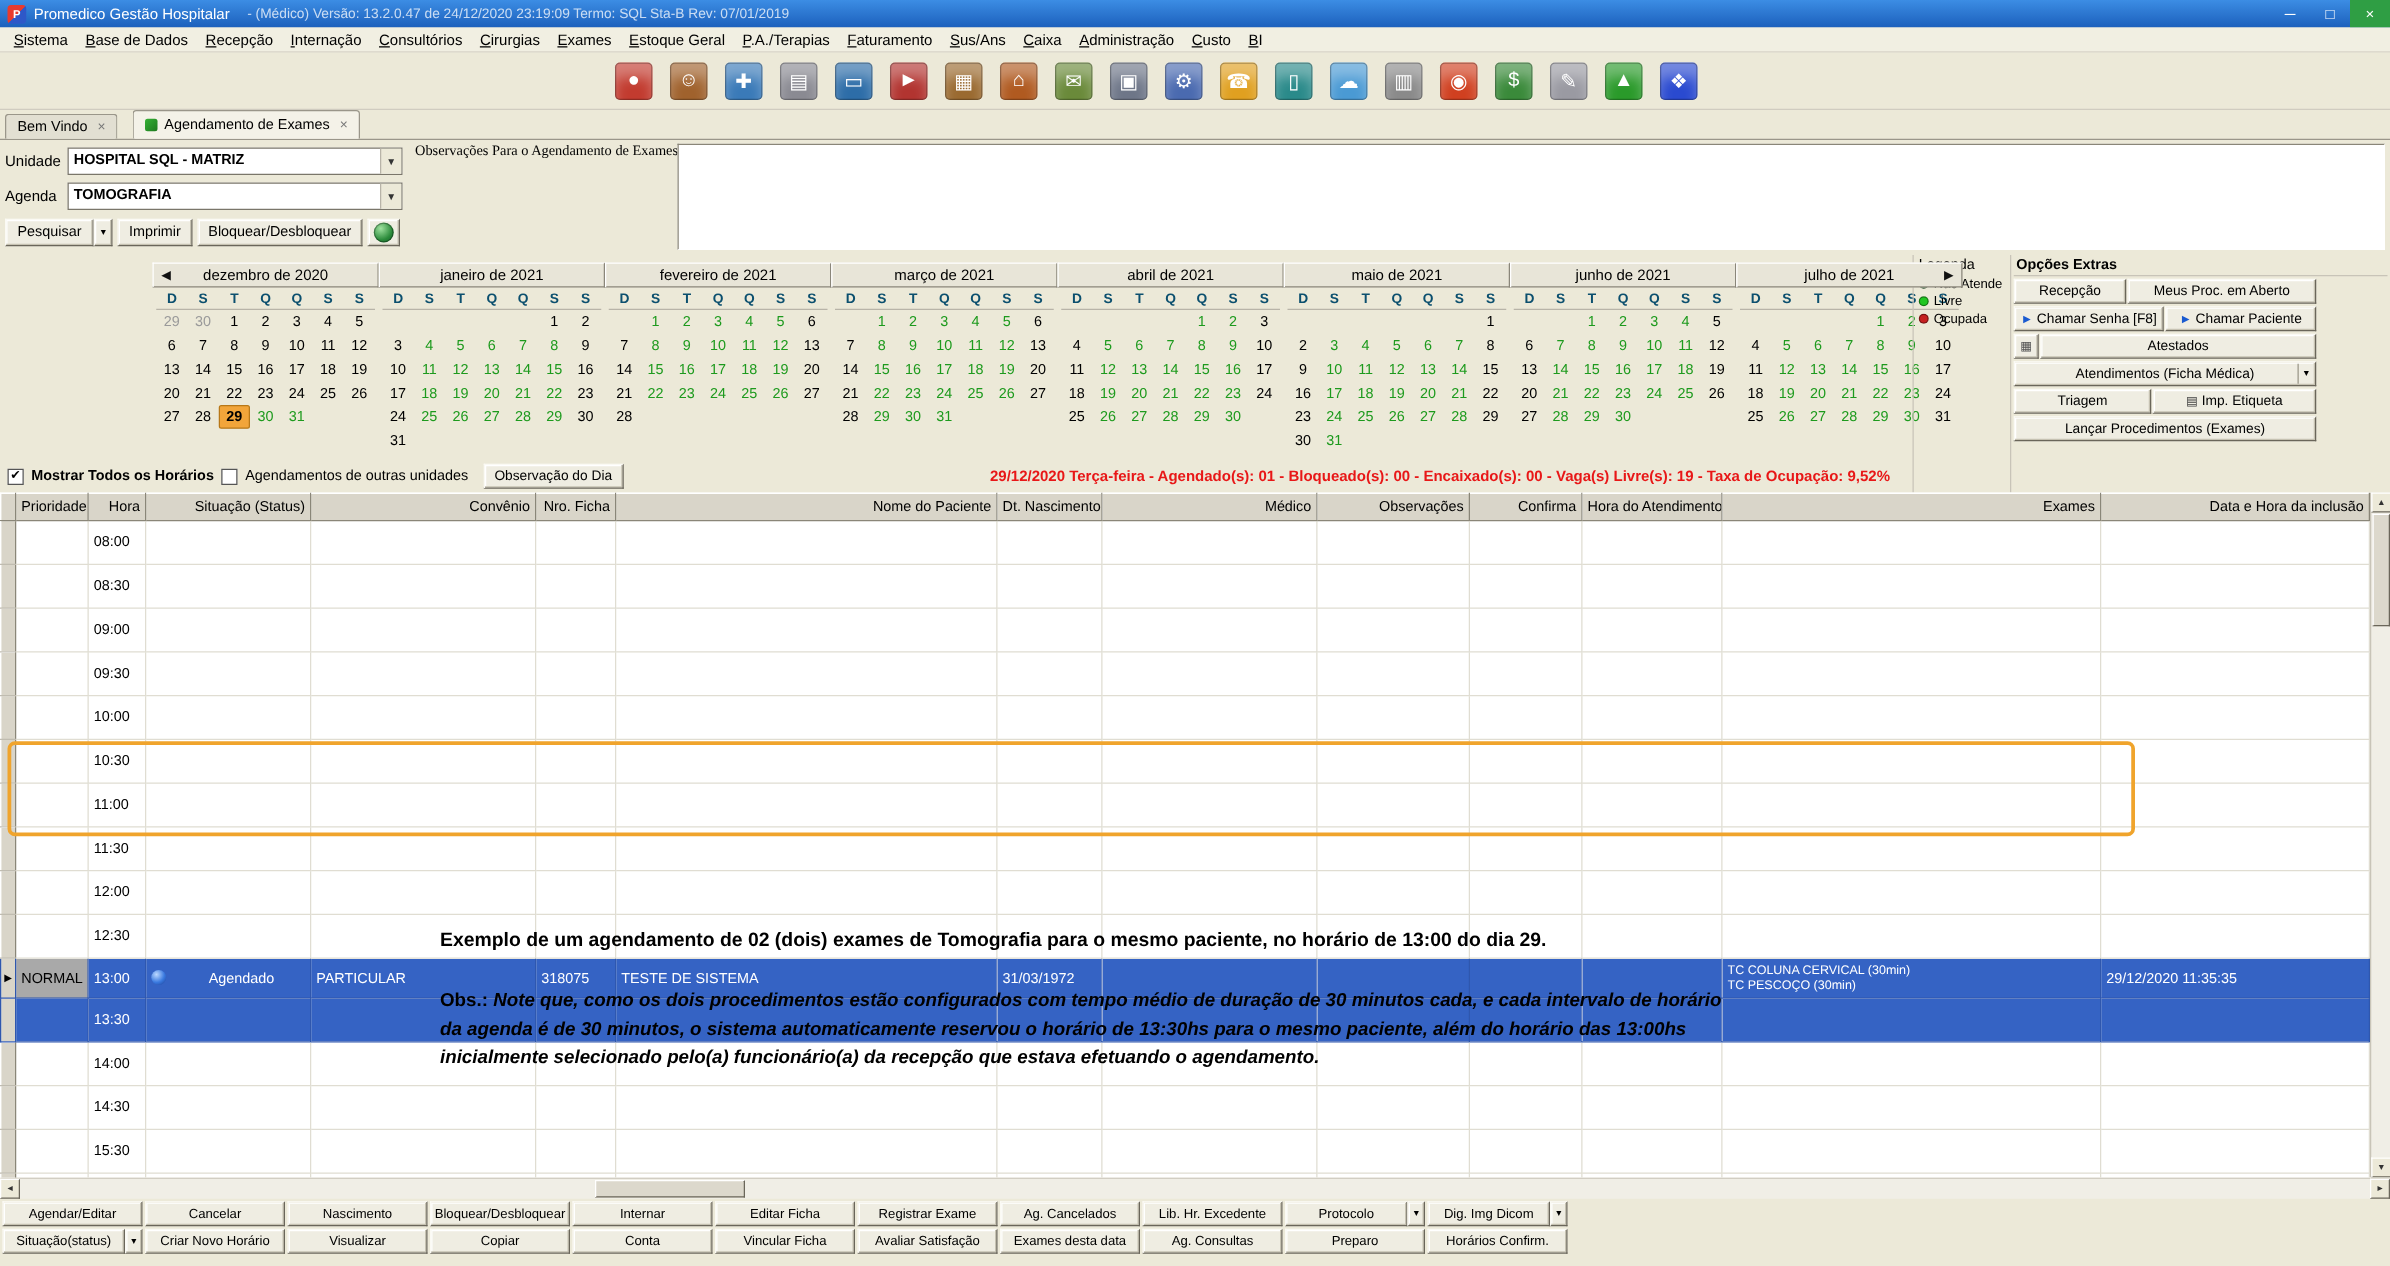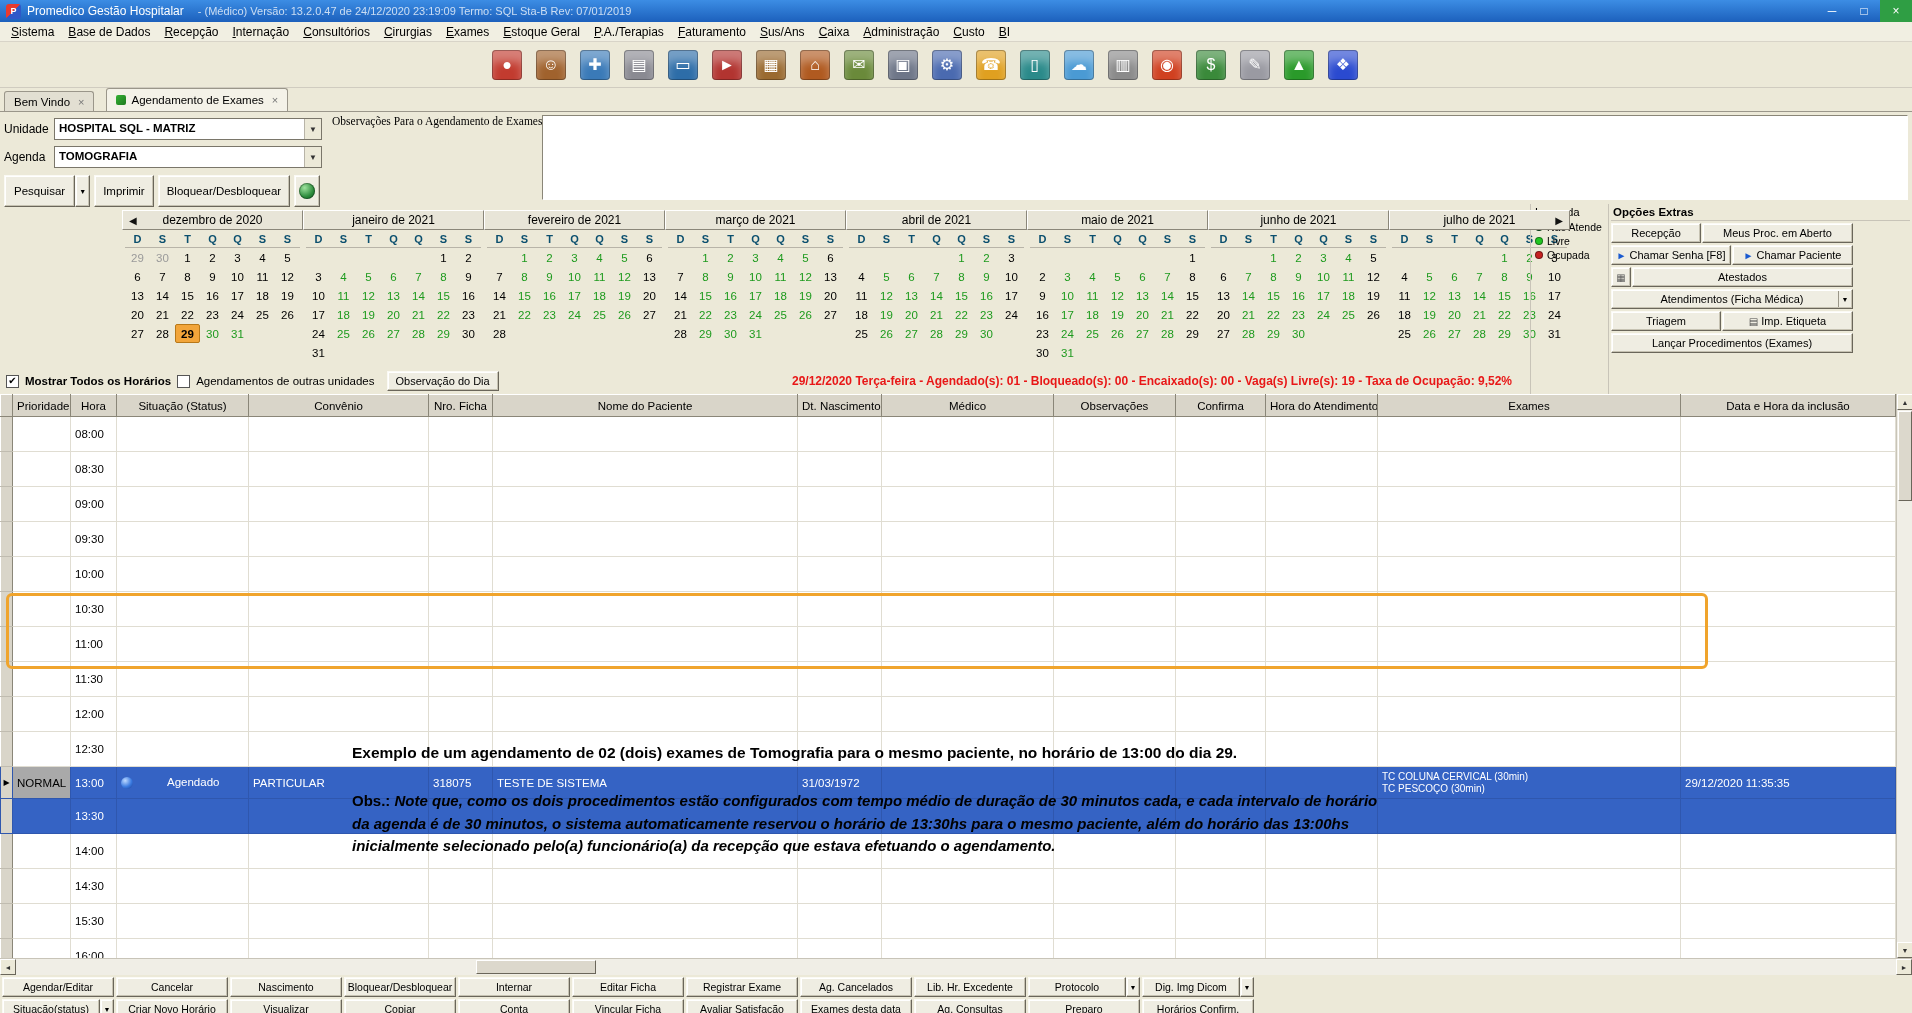--- a/index.html
+++ b/index.html
@@ -33,21 +33,21 @@
   .tab-ico{width:10px;height:10px;background:linear-gradient(135deg,#35b135,#1e7a1e);border-radius:2px;}
 
   
   .form-region{height:92px;flex:0 0 auto;display:flex;gap:8px;padding:3px 4px 4px 4px;}
   .form-left{width:318px;flex:0 0 auto;display:flex;flex-direction:column;gap:6px;padding-top:3px;}
   .field-row{display:flex;align-items:center;gap:4px;}
   .field-row label{width:46px;font-size:12px;}
   .combo{flex:1;height:22px;display:flex;border:1px solid #7a766a;background:#fff;}
   .combo-text{flex:1;padding:3px 4px;font-weight:bold;font-size:11.5px;white-space:nowrap;overflow:hidden;}
   .combo-btn{width:17px;background:#ece9d8;border-left:1px solid #b8b4a8;display:flex;align-items:center;justify-content:center;font-size:8px;color:#333;}
-  .b3{height:32px;background:#efede2;border:1px solid;border-color:#fbfaf4 #6a665a #6a665a #fbfaf4;box-shadow:inset -1px -1px 0 #c6c2b2, inset 1px 1px 0 #fff;display:inline-flex;align-items:center;justify-content:center;font-size:11.5px;padding:0 8px;white-space:nowrap;overflow:hidden;}
+  .b3{height:22px;background:#efede2;border:1px solid;border-color:#fbfaf4 #6a665a #6a665a #fbfaf4;box-shadow:inset -1px -1px 0 #c6c2b2, inset 1px 1px 0 #fff;display:inline-flex;align-items:center;justify-content:center;font-size:11.5px;padding:0 8px;white-space:nowrap;overflow:hidden;}
   .btn-row{display:flex;gap:4px;margin-top:1px;}
   .split{display:flex;}
   .split .b3:first-child{padding:0 9px;}
   .split .arrow{width:15px;padding:0;font-size:7px;}
   .globe-btn{width:26px;padding:0;}
   .globe-ico{width:16px;height:16px;border-radius:50%;background:radial-gradient(circle at 35% 30%,#9fe29f,#2a8a3a 60%,#155a2a);box-shadow:inset 0 0 0 1px rgba(0,0,0,.3);}
   .obs-col{flex:1;display:flex;flex-direction:row;min-width:0;font-family:Liberation Serif, serif;}
   .obs-label{font-size:11.5px;padding:0 0 2px 2px;}
   .obs-box{flex:1;background:#fff;border:1px solid;border-color:#8a8678 #fff #fff #8a8678;}
 
@@ -84,21 +84,21 @@
   .extras-box{flex:1;padding:1px 2px;min-width:0;}
   .extras-title{font-size:11.5px;font-weight:bold;padding:1px 2px 2px 2px;border-bottom:1px solid #c8c4b8;margin-bottom:2px;}
   .extras-row{display:flex;gap:1px;margin-bottom:2px;}
   .xbtn{height:20px;font-size:11px;padding:0 2px;gap:3px;position:relative;flex:0 0 auto;}
   .xbtn .ico{font-size:10px;}
   .xbtn .drop{position:absolute;right:1px;top:1px;bottom:1px;width:13px;display:flex;align-items:center;justify-content:center;font-size:7px;border-left:1px solid #9a9688;}
 
   
   .table-region{flex:1;position:relative;display:flex;background:#fff;overflow:hidden;}
   table.sched{border-collapse:collapse;table-layout:fixed;width:1895px;flex:0 0 auto;align-self:flex-start;}
-  .sched th{height:22px;background:#d9d5c9;border:1px solid;border-color:#fff #8a8678 #8a8678 #fff;font-weight:normal;font-size:11.5px;text-align:center;padding:0 4px;white-space:nowrap;overflow:hidden;}
+  .sched th{height:22px;background:#d9d5c9;border:1px solid;border-color:#fff #8a8678 #8a8678 #fff;font-weight:normal;font-size:11.5px;text-align:right;padding:0 4px;white-space:nowrap;overflow:hidden;}
   .sched tbody tr{height:35px;}
   .sched tbody tr.tall{height:32px;}
   .sched td{border-right:1px solid #e0ddd2;border-bottom:1px solid #e0ddd2;font-size:11.5px;padding:0 4px;white-space:nowrap;overflow:hidden;vertical-align:middle;}
   .sched td.ind{background:#d9d5c9;border:1px solid;border-color:#fff #8a8678 #c0bcb0 #fff;padding:0;text-align:center;font-size:8px;color:#000;}
   .sched tr.sel td{background:#3563c4;color:#fff;border-color:#2f57ae;}
   .sched tr.sel td.ind{background:#d9d5c9;color:#000;}
   .sched tr.sel td.prio{background:#a9a9a9;color:#000;}
   .status-ball{display:inline-block;width:12px;height:12px;border-radius:50%;background:radial-gradient(circle at 35% 30%,#bcd8ff,#3a7ae0 55%,#1a3a90);vertical-align:middle;}
   .sit-t{margin-left:34px;}
   .exames-cell div{font-size:10px;line-height:12px;white-space:nowrap;overflow:hidden;}
@@ -113,21 +113,21 @@
   .vscroll{width:17px;flex:0 0 auto;background:#f0eee6;border-left:1px solid #c8c4b8;display:flex;flex-direction:column;}
   .varrow,.harrow{background:#ece9d8;border:1px solid;border-color:#fff #6a665a #6a665a #fff;display:flex;align-items:center;justify-content:center;color:#333;font-size:7px;flex:0 0 auto;}
   .varrow{height:16px;}
   .vthumb{height:90px;margin:1px;background:#dcd8cc;border:1px solid;border-color:#fff #6a665a #6a665a #fff;}
   .vspacer,.hspacer{flex:1;}
   .hscroll{height:17px;flex:0 0 auto;display:flex;background:#f0eee6;border-top:1px solid #c8c4b8;}
   .harrow{width:16px;}
   .hthumb{width:120px;margin:1px 0 1px 460px;background:#dcd8cc;border:1px solid;border-color:#fff #6a665a #6a665a #fff;}
 
   
-  .bottom-rows{height:38px;flex:0 0 auto;display:flex;flex-direction:column;gap:2px;padding:2px;}
+  .bottom-rows{height:54px;flex:0 0 auto;display:flex;flex-direction:column;gap:2px;padding:2px;}
   .brow{display:flex;gap:2px;}
   .bwrap{display:flex;width:112px;flex:0 0 auto;}
   .bwrap .bmain{flex:1;height:20px;font-size:10.5px;padding:0 1px;min-width:0;}
   .bwrap .barrow{width:14px;height:20px;padding:0;font-size:7px;}
 </style>
 </head>
 <body>
 
 <div class="app">
 

